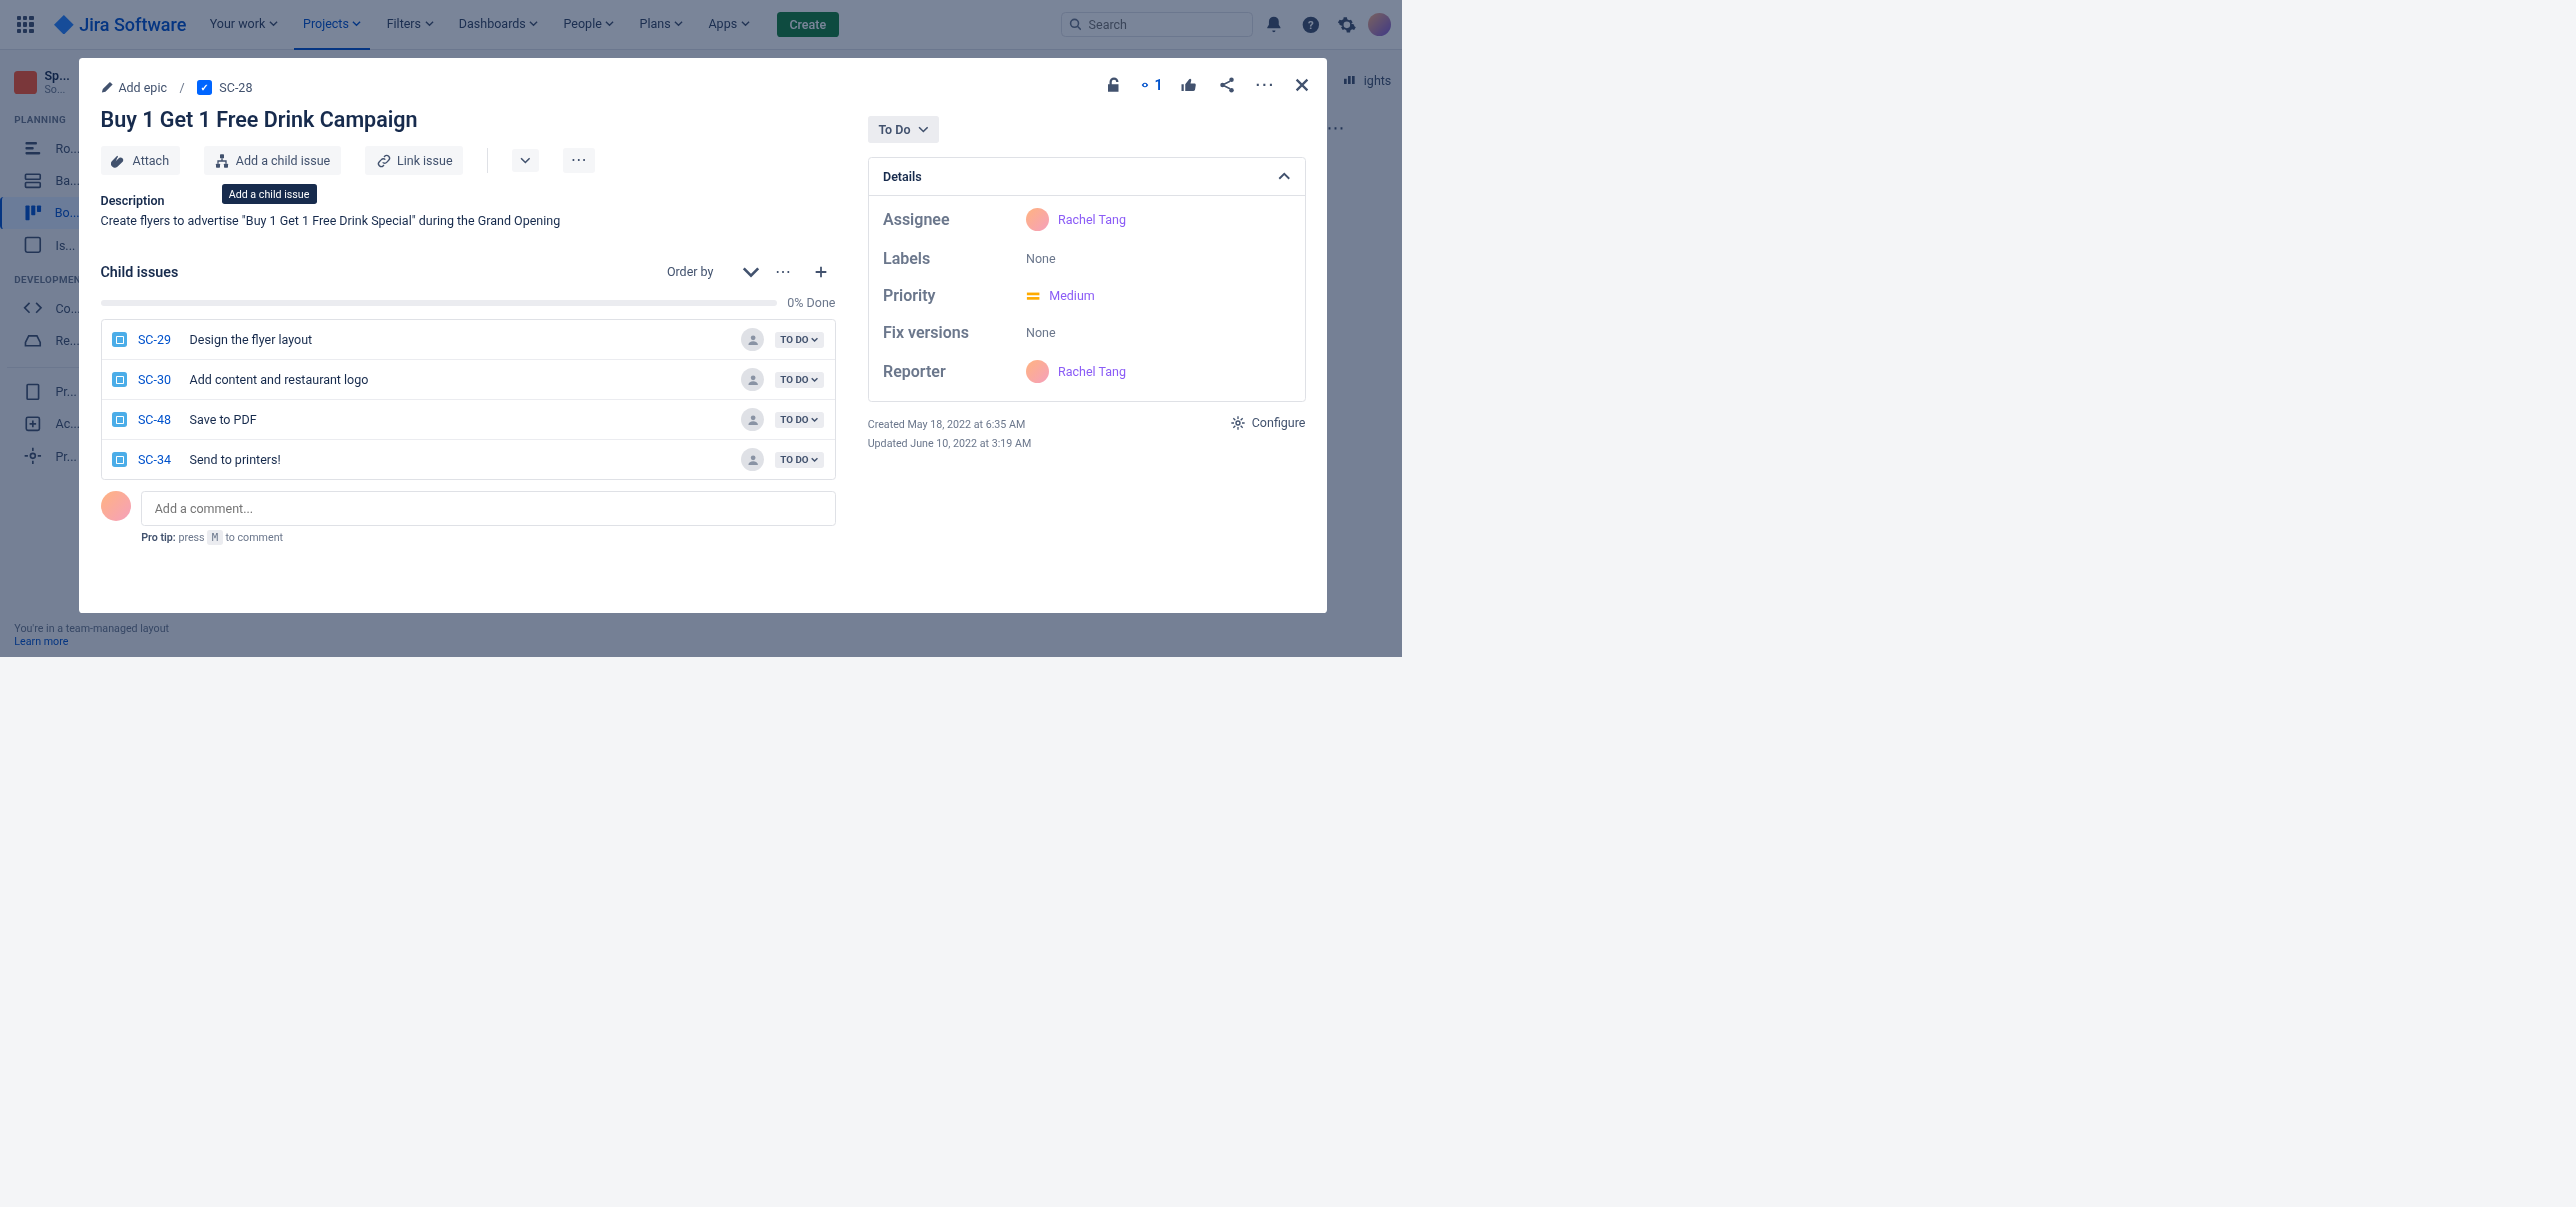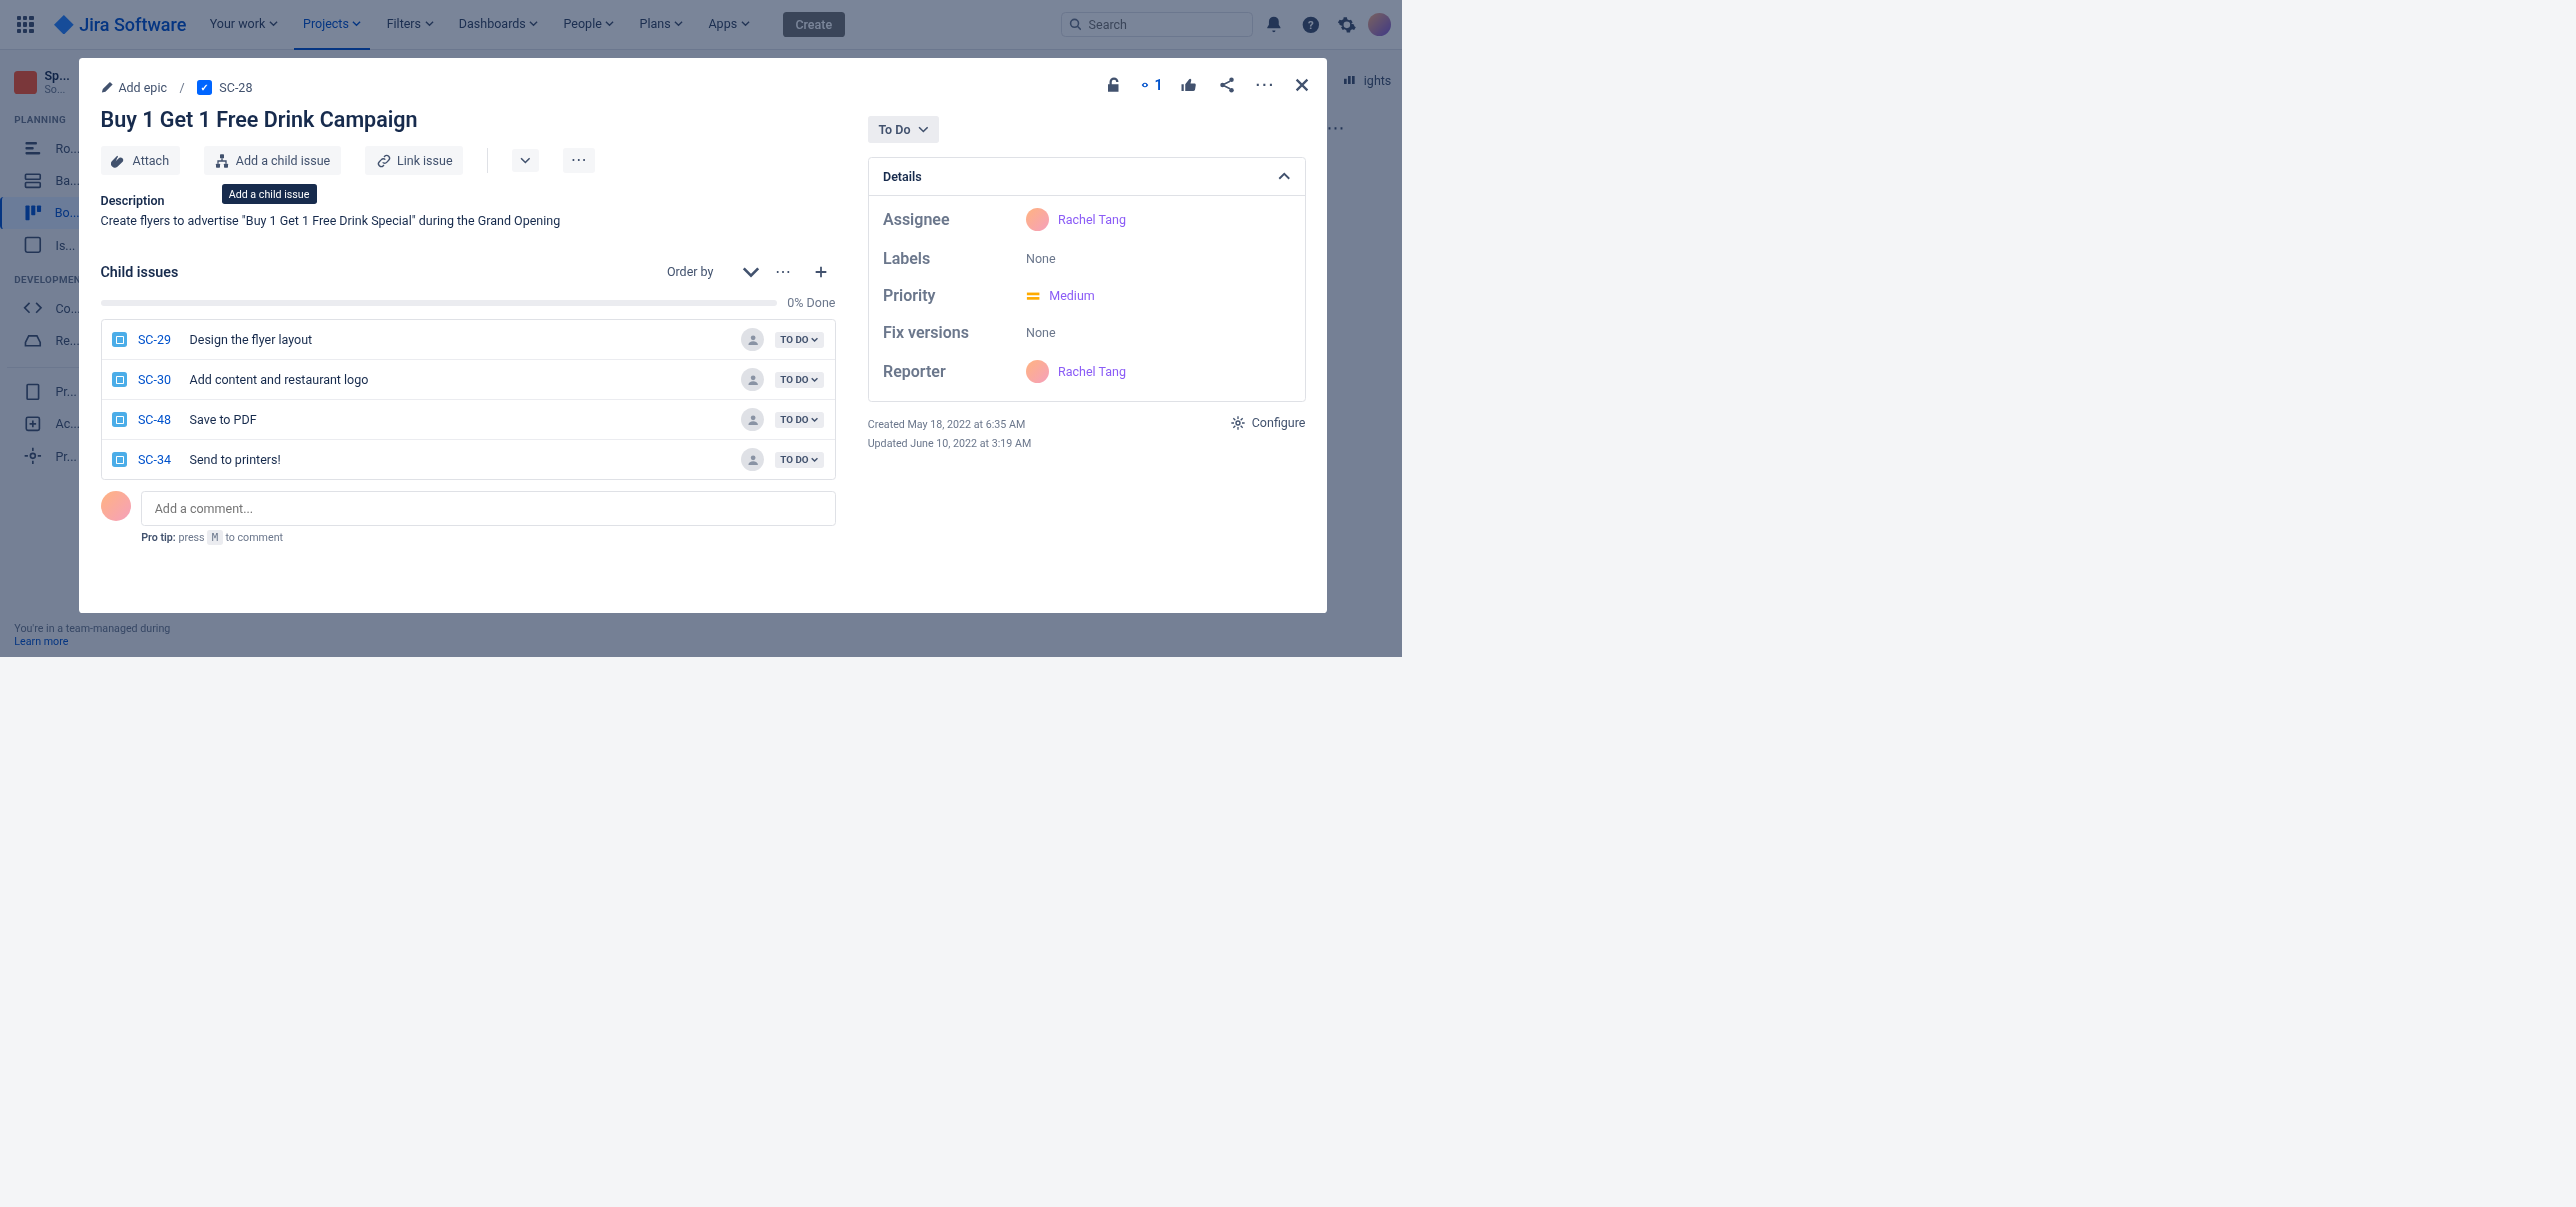--- a/index.html
+++ b/index.html
@@ -8,21 +8,21 @@
 
 .top-nav { height: 50px; background: #fff; border-bottom: 0.9px solid #dfe1e6; display: flex; align-items: center; padding: 0 10.7px; gap: 7.2px; }
 .app-switcher { width: 29px; height: 29px; display: flex; align-items: center; justify-content: center; border-radius: 2.7px; }
 .grid-icon { display: grid; grid-template-columns: repeat(3, 4.5px); gap: 1.8px; }
 .grid-icon span { width: 4.5px; height: 4.5px; background: #42526e; border-radius: 0.9px; }
 .logo { display: flex; align-items: center; gap: 5.4px; color: #0052cc; font-weight: 500; font-size: 18px; padding: 0 7.2px; }
 .logo-icon { width: 19.7px; height: 19.7px; }
 .nav-item { padding: 3.6px 9px; color: #344563; font-size: 12.5px; display: flex; align-items: center; gap: 3.6px; cursor: pointer; height: 50px; border-bottom: 2.7px solid transparent; }
 .nav-item.active { color: #0052cc; border-bottom-color: #0052cc; }
 .chevron { width: 9px; height: 9px; }
-.create-btn { background: #737373; color: #fff; border: none; padding: 5.4px 12.5px; border-radius: 3.6px; font-size: 12.5px; font-weight: 500; margin-left: 17px; cursor: pointer; }
+.create-btn { background: #15803d; color: #fff; border: none; padding: 5.4px 12.5px; border-radius: 3.6px; font-size: 12.5px; font-weight: 500; margin-left: 11px; cursor: pointer; }
 .nav-spacer { flex: 1; }
 .search-box { display: flex; align-items: center; background: #fff; border: 1.8px solid #dfe1e6; border-radius: 4.5px; padding: 3.6px 7.2px; width: 192px; gap: 7.2px; }
 .search-box input { border: none; outline: none; font-size: 12.5px; color: #6b778c; width: 100%; }
 .nav-icon { width: 29px; height: 29px; display: flex; align-items: center; justify-content: center; color: #42526e; cursor: pointer; }
 .avatar-sm { width: 23px; height: 23px; border-radius: 50%; background: linear-gradient(135deg,#ffb380,#805ad5); }
 
 
 .overlay { position: absolute; inset: 0; background: rgba(9,30,66,0.54); }
 
 
@@ -271,21 +271,21 @@
       </svg>
       <span>Ac...</span>
     </div>
   <div class="bg-item">
       <svg viewBox="0 0 24 24">
         <circle cx="12" cy="12" r="3" fill="none" stroke="#42526e" stroke-width="2"></circle>
         <path d="M12 2v4M12 18v4M2 12h4M18 12h4" stroke="#42526e" stroke-width="2"></path>
       </svg>
       <span>Pr...</span>
     </div>
-  <div class="bg-footer"><span>You're in a team-managed during</span><br><a href="#">Learn more</a></div>
+  <div class="bg-footer"><span>You're in a team-managed layout</span><br><a href="#">Learn more</a></div>
 </div>
 
 <div style="position:absolute;right:10.7px;top:72px;">
   <div style="display:flex;align-items:center;gap:5.4px;color:#42526e;font-size:12.5px"><svg width="16" height="16" viewBox="0 0 24 24">
         <path d="M3 18h4v-8H3zm6 0h4V6H9zm6 0h4v-12h-4z" fill="#42526e"></path>
       </svg>ights</div>
 </div>
 <div style="position:absolute;right:52px;top:113px;width:29px;height:29px;display:flex;align-items:center;justify-content:center">
     <span style="font-size:18px;color:#42526e">⋯</span>
   </div>

